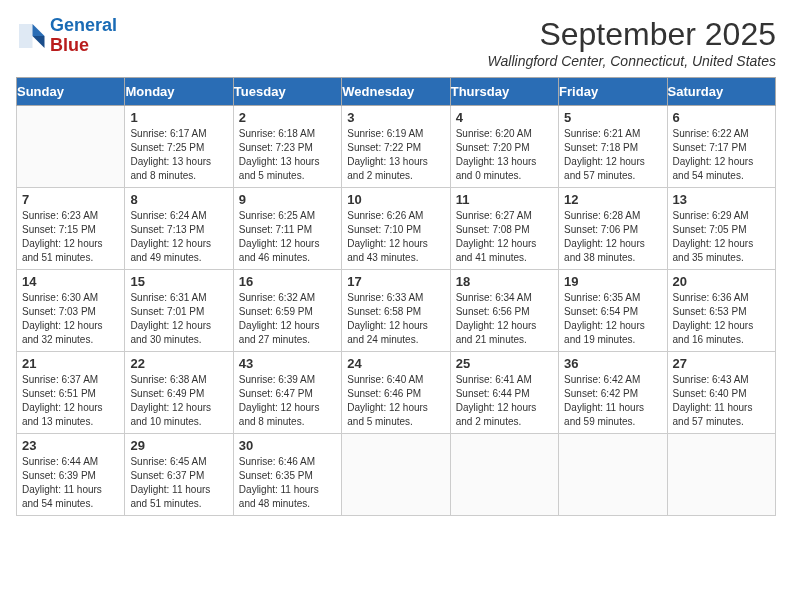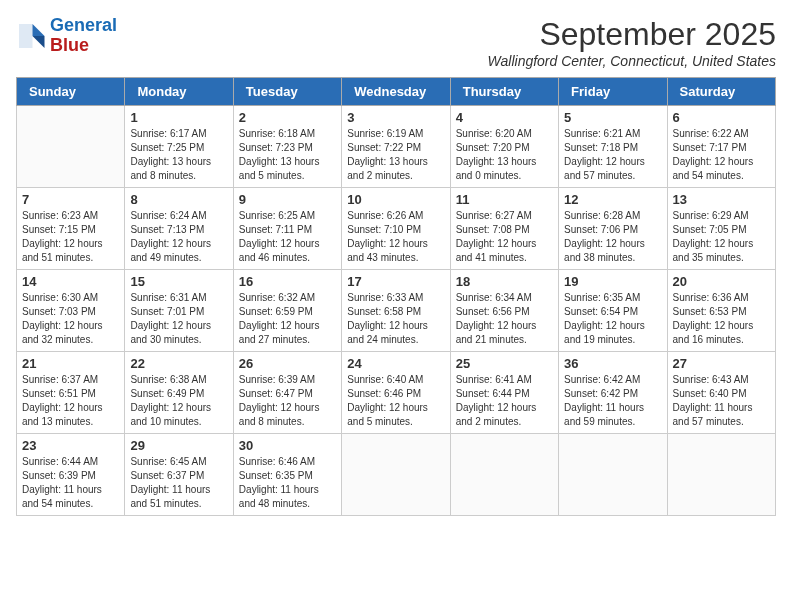--- a/index.html
+++ b/index.html
@@ -50,21 +50,21 @@
     table {
       width: 100%;
       border-collapse: collapse;
       table-layout: fixed;
     }
     thead tr th {
       background-color: #2a6db5;
       color: #fff;
       font-size: 13px;
       font-weight: bold;
-      padding: 6px 12px;
+      padding: 6px 0;
       text-align: left;
       border: 1px solid #aaa;
     }
     tbody tr td {
       border: 1px solid #ccc;
       vertical-align: top;
       padding: 4px 5px;
       font-size: 10px;
       color: #333;
       min-height: 80px;
@@ -208,21 +208,21 @@
       <tr>
         <td>
           <span class="day-number">21</span>
           <div class="day-info">Sunrise: 6:37 AM<br>Sunset: 6:51 PM<br>Daylight: 12 hours and 13 minutes.</div>
         </td>
         <td>
           <span class="day-number">22</span>
           <div class="day-info">Sunrise: 6:38 AM<br>Sunset: 6:49 PM<br>Daylight: 12 hours and 10 minutes.</div>
         </td>
         <td>
-          <span class="day-number">26</span>
+          <span class="day-number">43</span>
           <div class="day-info">Sunrise: 6:39 AM<br>Sunset: 6:47 PM<br>Daylight: 12 hours and 8 minutes.</div>
         </td>
         <td>
           <span class="day-number">24</span>
           <div class="day-info">Sunrise: 6:40 AM<br>Sunset: 6:46 PM<br>Daylight: 12 hours and 5 minutes.</div>
         </td>
         <td>
           <span class="day-number">25</span>
           <div class="day-info">Sunrise: 6:41 AM<br>Sunset: 6:44 PM<br>Daylight: 12 hours and 2 minutes.</div>
         </td>

